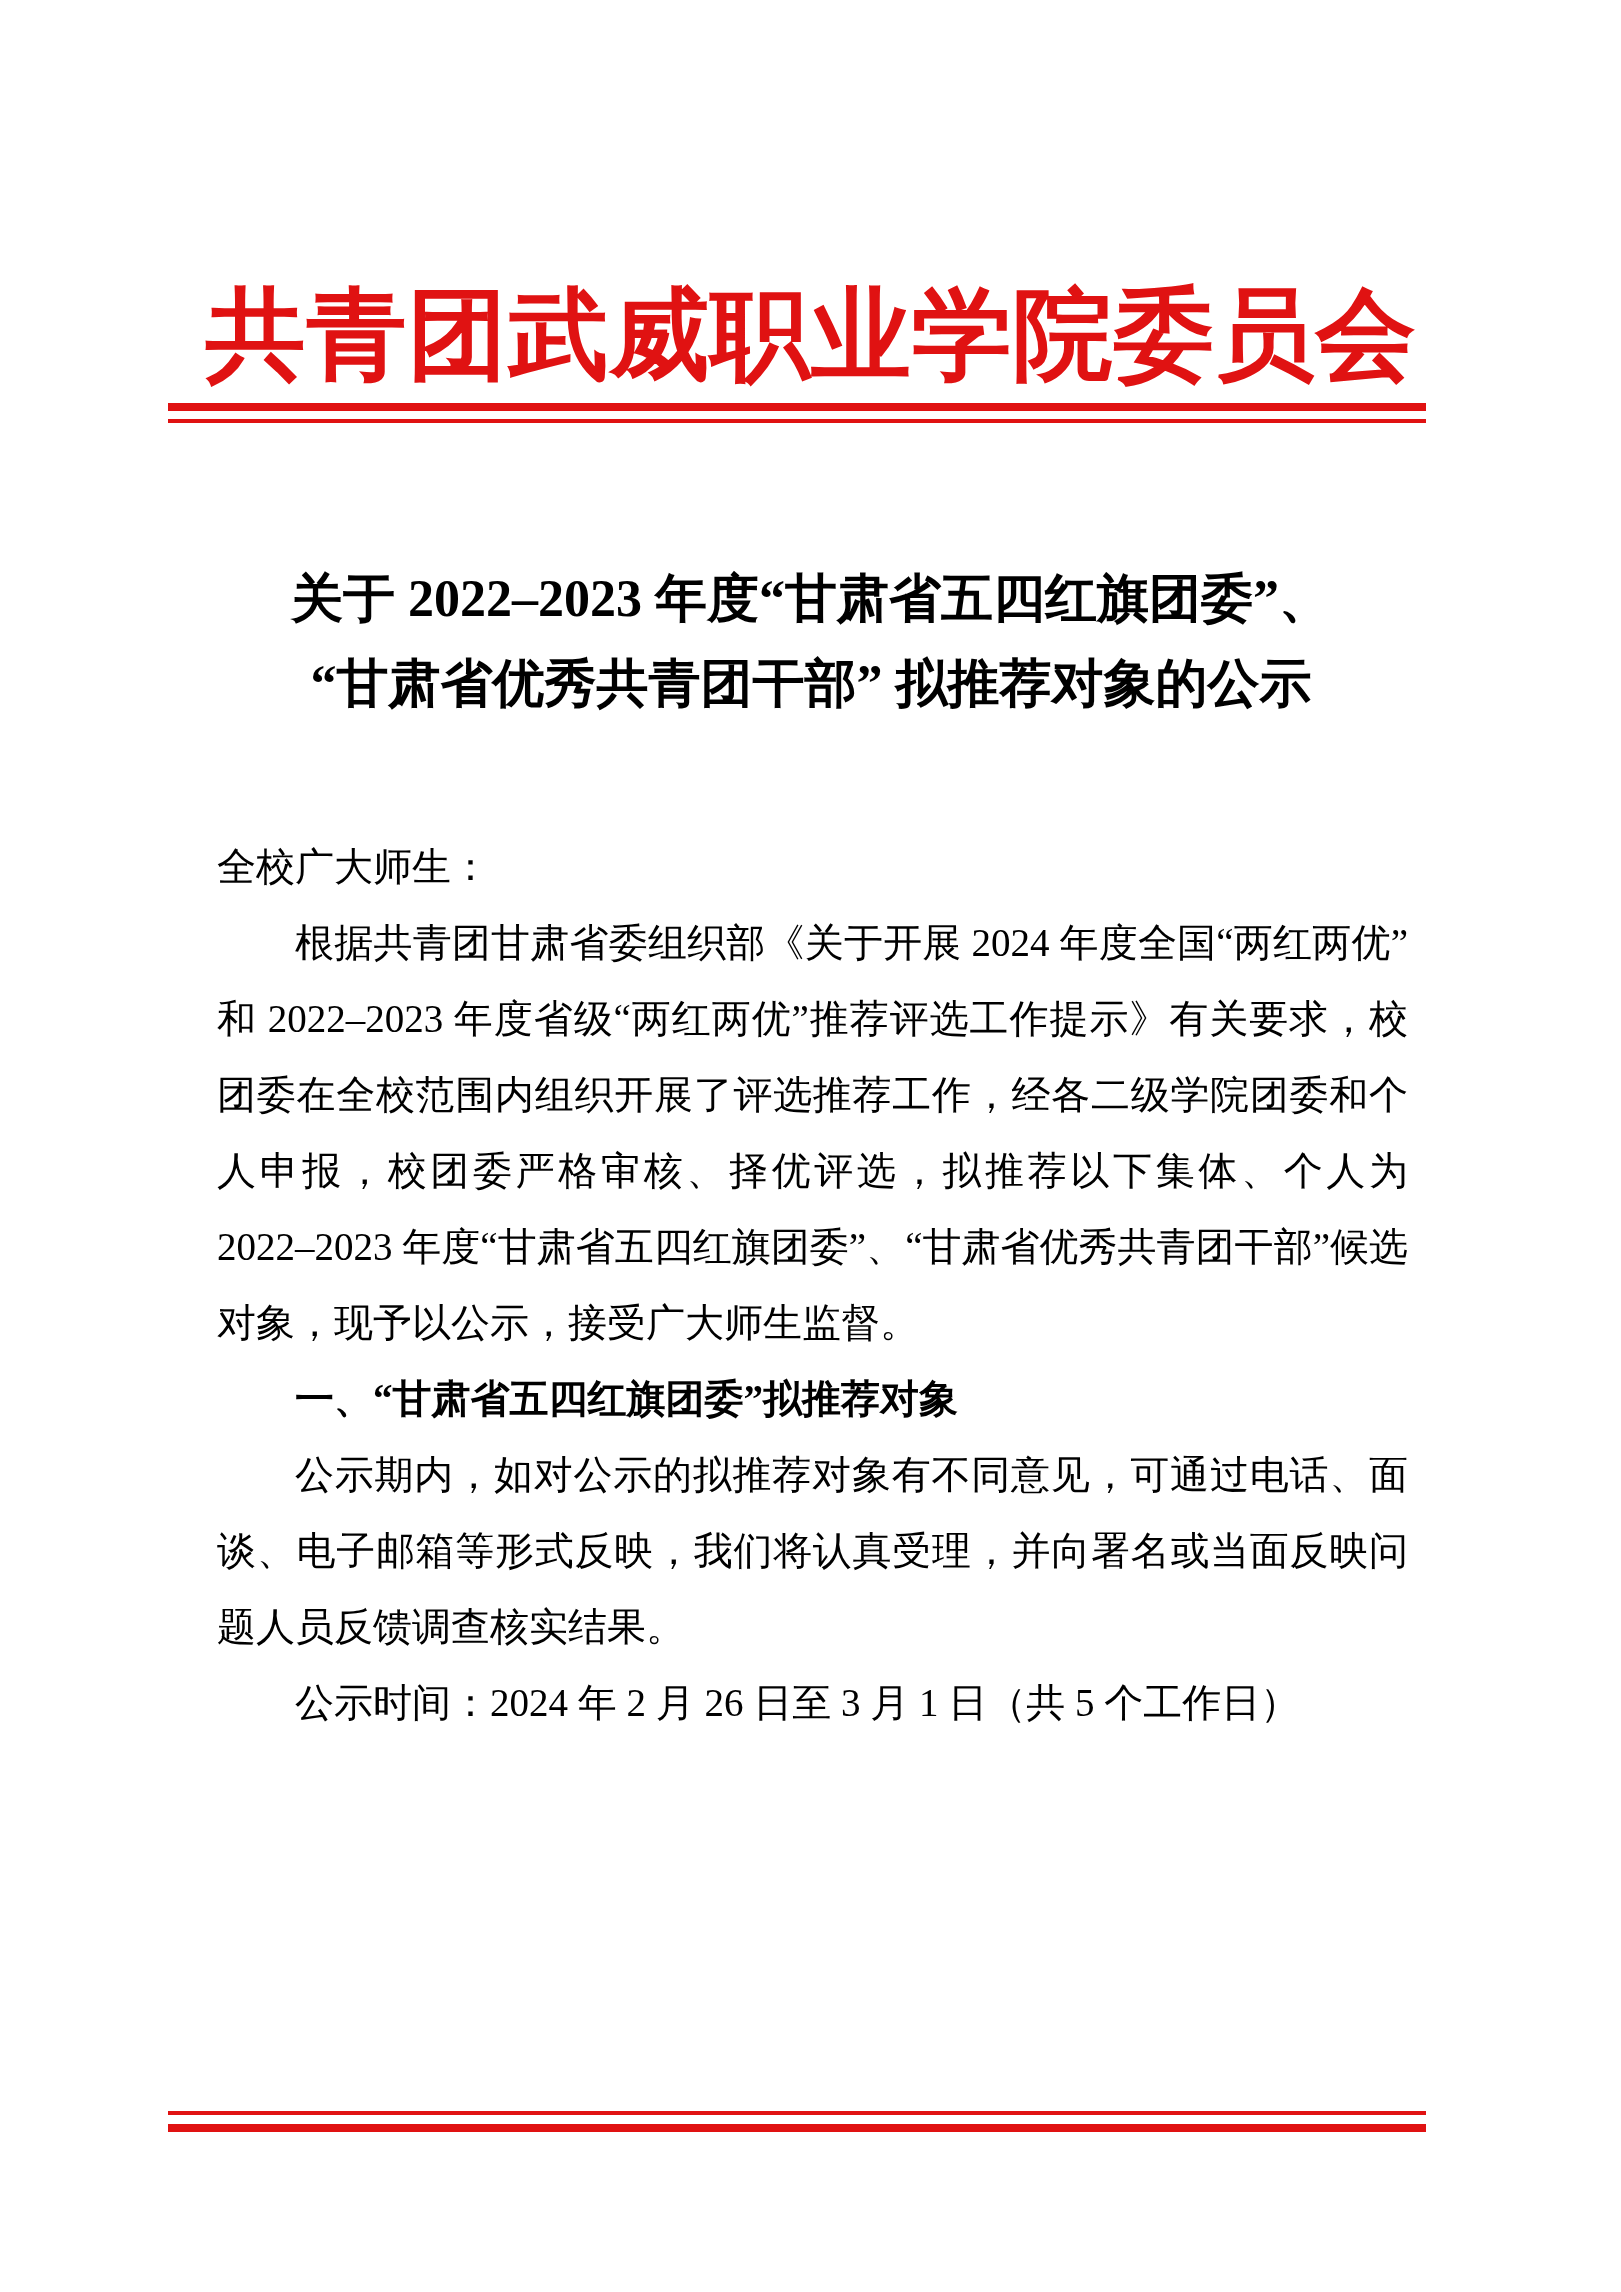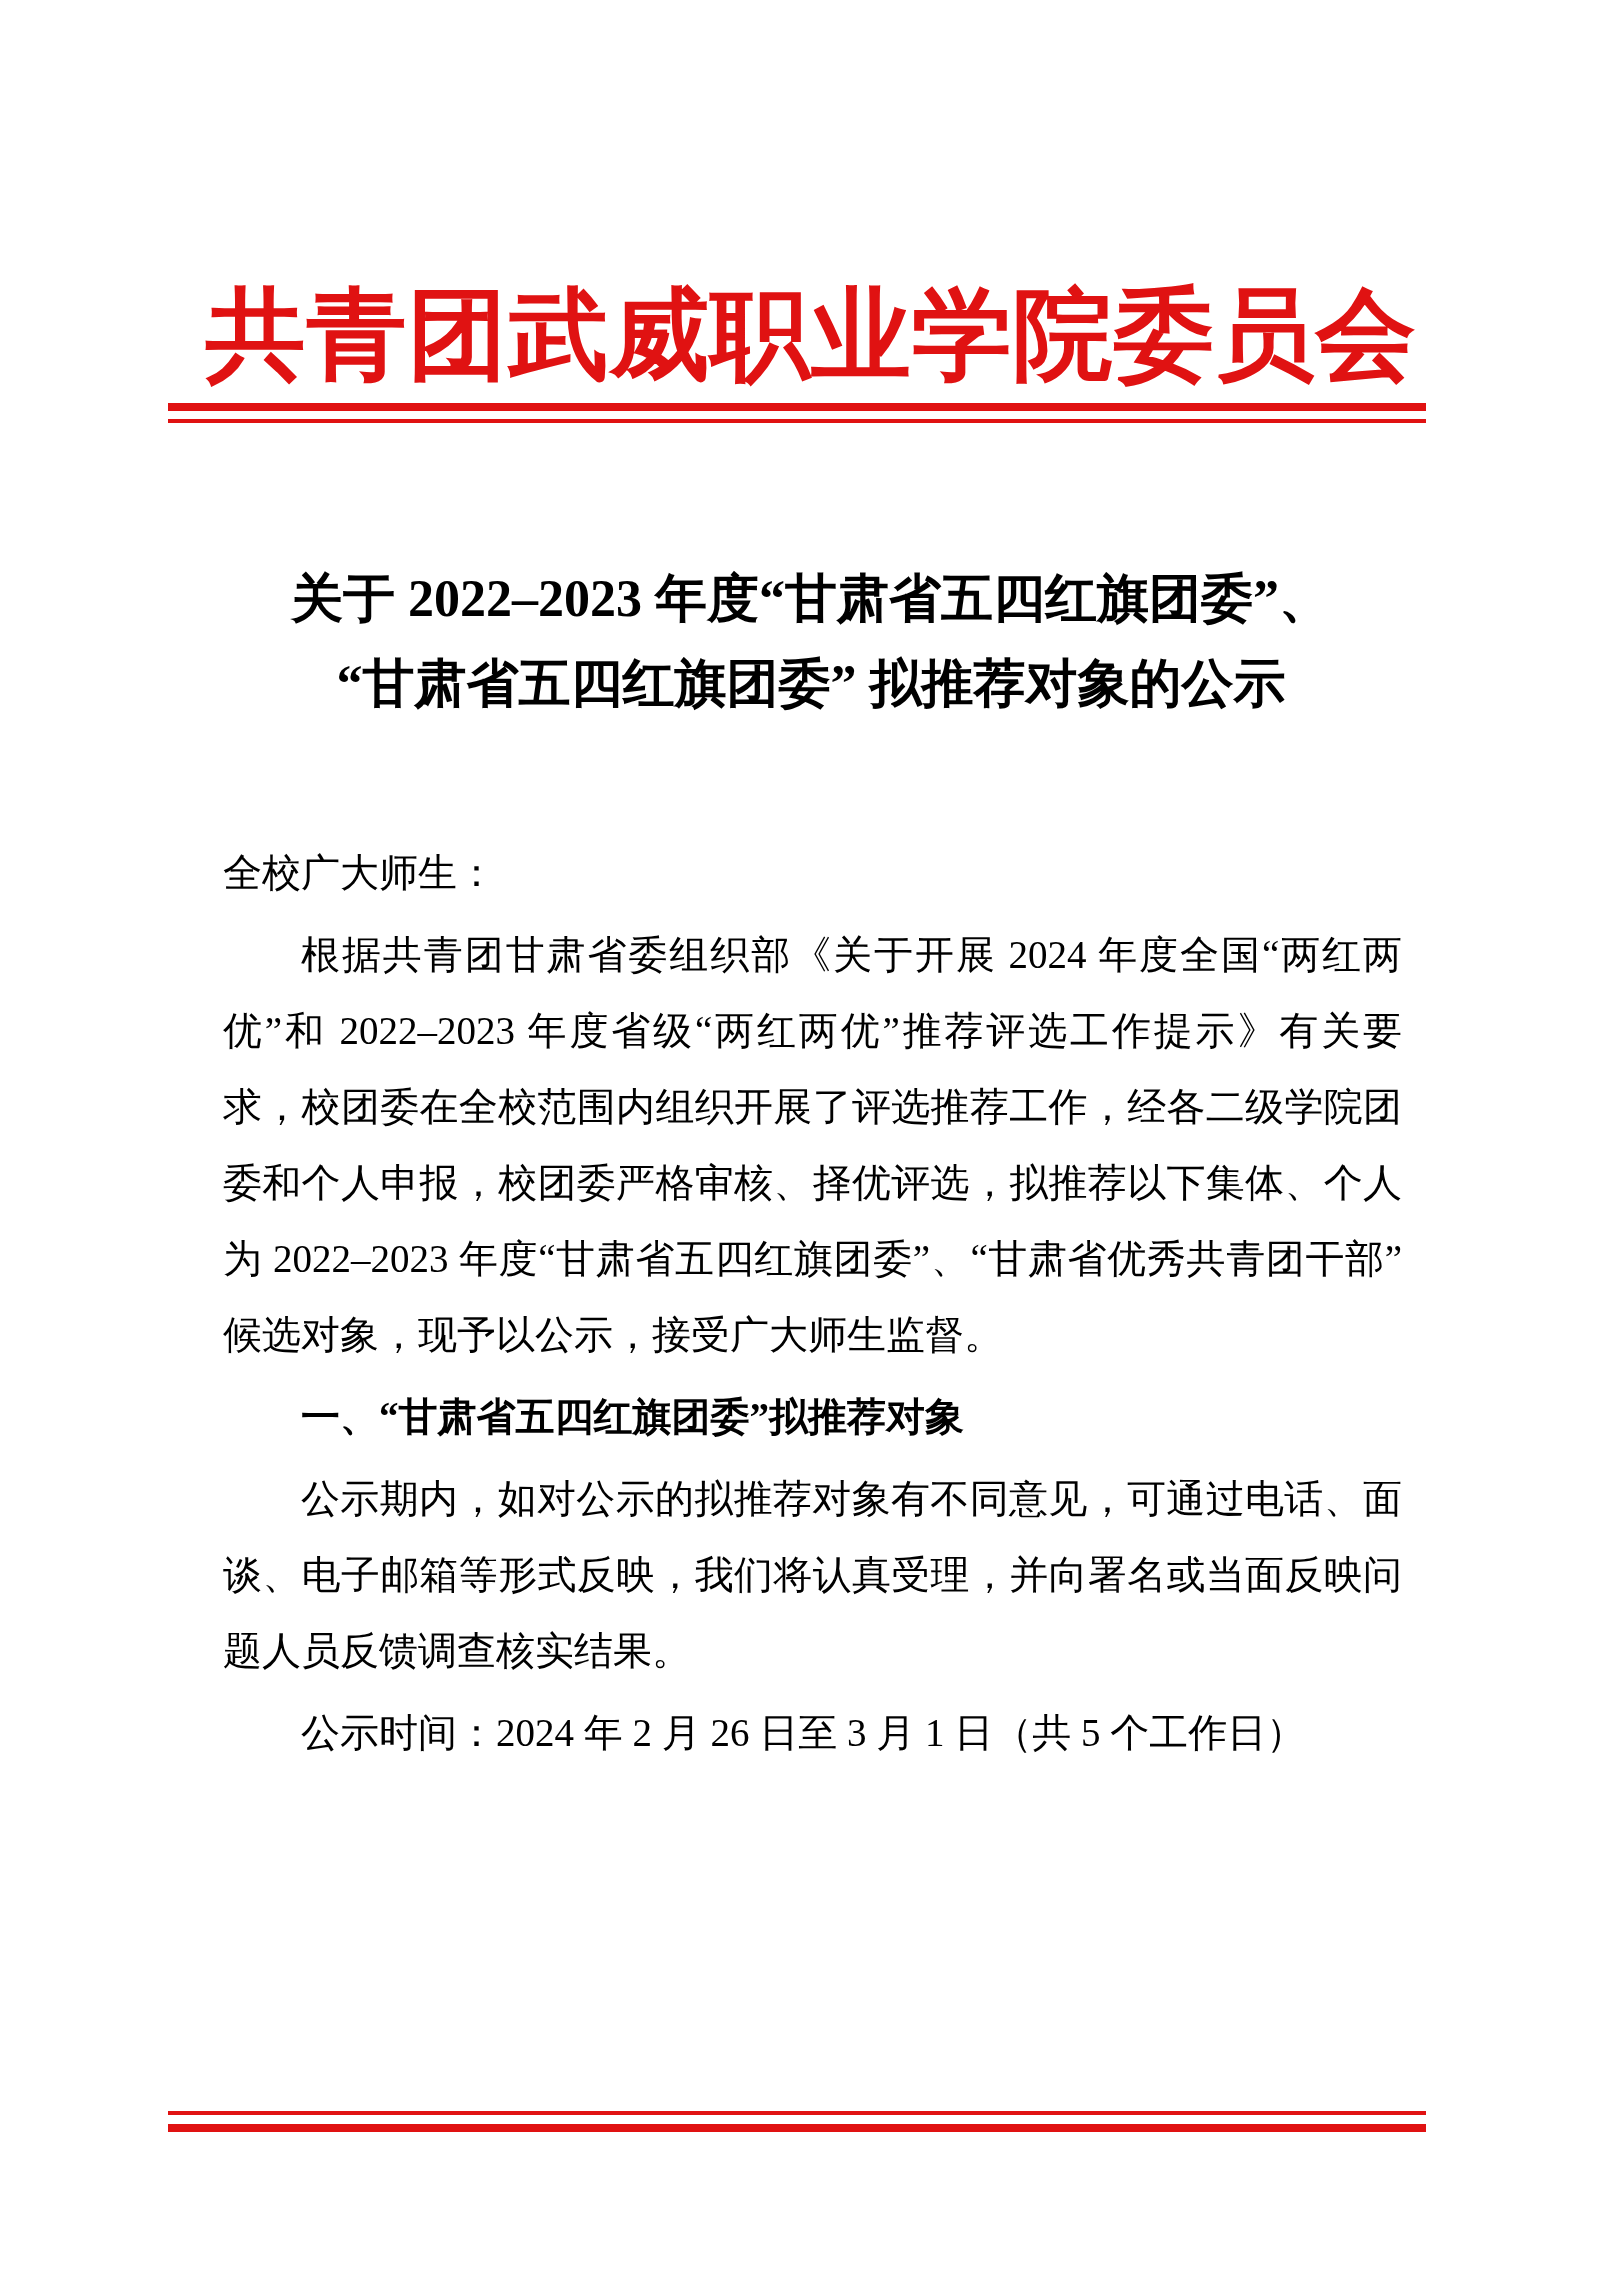--- a/index.html
+++ b/index.html
@@ -59,39 +59,39 @@
     position: absolute;
     left: 217px;
     top: 829px;
     width: 1191px;
     font-size: 39px;
     line-height: 76px;
     text-align: justify;
     color: #000000;
   }
   .body-block p {
-    margin: 6px;
+    margin: 0;
   }
   .indent { text-indent: 78px; }
   .bold   { font-weight: 700; }
   .nowrap { white-space: nowrap; }
 </style>
 </head>
 <body>
 
 <div class="page">
 
   <h1 class="org-title">共青团武威职业学院委员会</h1>
 
   <div class="rule rule-top-thick"></div>
   <div class="rule rule-top-thin"></div>
 
   <div class="doc-title">
     <div>关于 2022–2023 年度“甘肃省五四红旗团委”、</div>
-    <div>“甘肃省五四红旗团委” 拟推荐对象的公示</div>
+    <div>“甘肃省优秀共青团干部” 拟推荐对象的公示</div>
   </div>
 
   <main class="body-block">
     <p class="salutation">全校广大师生：</p>
     <p class="indent">根据共青团甘肃省委组织部《关于开展 2024 年度全国“两红两优”和 2022–2023 年度省级“两红两优”推荐评选工作提示》有关要求，校团委在全校范围内组织开展了评选推荐工作，经各二级学院团委和个人申报，校团委严格审核、择优评选，拟推荐以下集体、个人为 2022–2023 年度“甘肃省五四红旗团委”、“甘肃省优秀共青团干部”候选对象，现予以公示，接受广大师生监督。</p>
     <p class="indent bold">一、“甘肃省五四红旗团委”拟推荐对象</p>
     <p class="indent">公示期内，如对公示的拟推荐对象有不同意见，可通过电话、面谈、电子邮箱等形式反映，我们将认真受理，并向署名或当面反映问题人员反馈调查核实结果。</p>
     <p class="indent nowrap">公示时间：2024 年 2 月 26 日至 3 月 1 日（共 5 个工作日）</p>
   </main>
 

